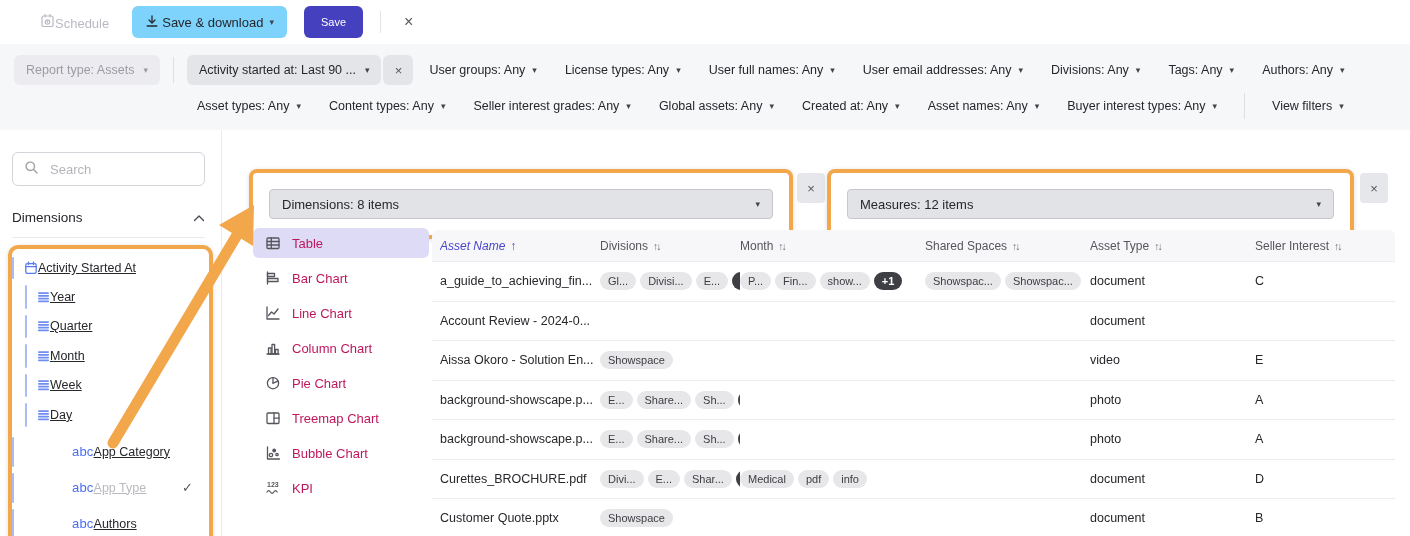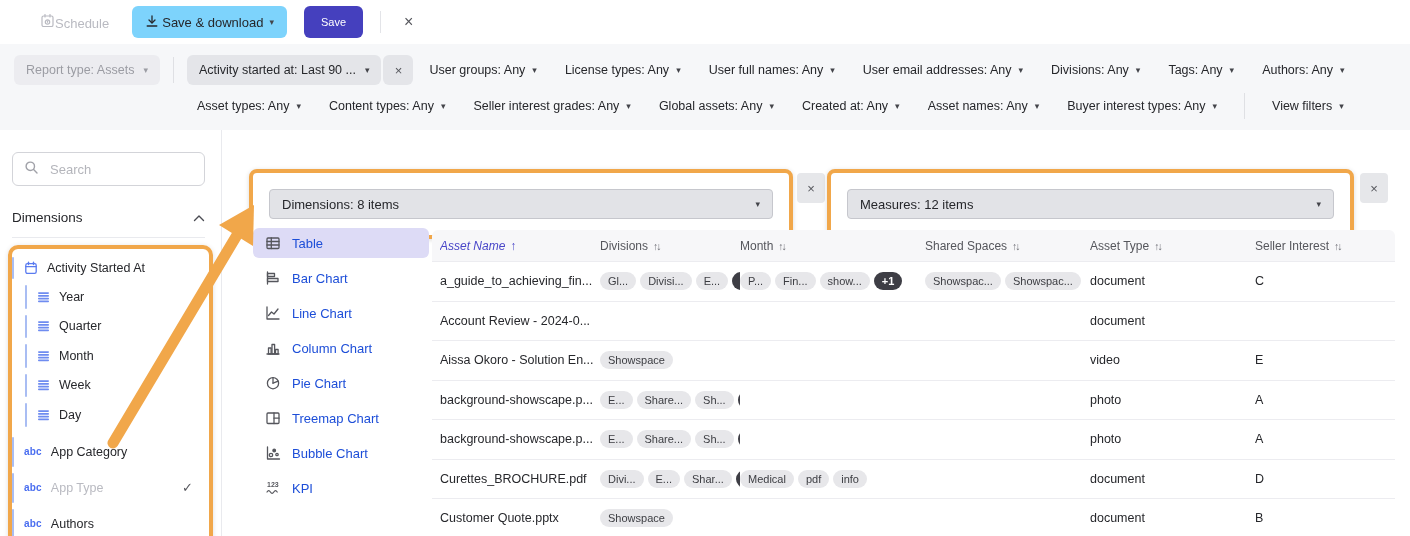--- a/index.html
+++ b/index.html
@@ -61,43 +61,43 @@
     display: flex; justify-content: space-between; align-items: center; font-size: 13.5px; }
   .sb-div { position: absolute; left: 12px; top: 107px; width: 193px; height: 1px;
     background: #e9eaee; }
   .hl-box { position: absolute; left: 8px; top: 115px; width: 205px; height: 440px;
     border: 4px solid #f1a74a; border-radius: 10px; box-shadow: 0 1px 5px rgba(0,0,0,.13);
     padding-top: 5px; background: transparent; }
   .si { display: flex; align-items: center; position: relative; font-size: 12.5px; }
   .si .bar { position: absolute; left: 0; top: 3px; bottom: 3px; width: 2px;
     background: #a9bdf3; border-radius: 2px; }
   .si .ic { margin-left: 12px; display: flex; align-items: center; flex: none; }
-  .si .lbl { margin-left: 9px; white-space: nowrap; }
+  .si .lbl { white-space: nowrap; text-decoration: underline; }
   .si-parent { height: 28px; }
   .si-child { height: 29.5px; padding-left: 13px; }
   .si-child .bar { left: 13px; }
   .si-item { height: 36px; }
   .si.gap { margin-top: 4px; }
   .si.disabled .lbl { color: #b9bac1; }
   .si .check { margin-left: auto; margin-right: 16px; color: #55565c; font-size: 13px; }
-  .abc-ic { color: #4a6ef0; font-weight: 700; font-size: 10px; letter-spacing: .2px; }
+  .abc-ic { color: #4a6ef0; font-weight: 400; font-size: 13px; letter-spacing: .2px; margin-left: 48px; }
   
   .sel-box { position: absolute; border: 4px solid #f1a74a; border-radius: 8px;
     box-shadow: 0 1px 5px rgba(0,0,0,.14); background: #fff; padding: 16px; }
   .sel { height: 30px; background: #e2e3e7; border: 1px solid #c6c7cd; border-radius: 4px;
     display: flex; align-items: center; justify-content: space-between; padding: 0 12px;
     font-size: 13px; width: 100%; }
   .x-btn { position: absolute; width: 28px; height: 30px; background: #e6e7ea;
     border: none; border-radius: 4px; font-size: 13px; color: #55565c;
     display: flex; align-items: center; justify-content: center; font-family: inherit; }
   
   .chart-list { position: absolute; left: 253px; top: 228px; width: 176px; }
   .cl-item { height: 30px; display: flex; align-items: center; gap: 11px;
     padding: 0 12px; font-size: 13px; border-radius: 6px; margin-bottom: 5px;
-    color: #1d4ed8; }
+    color: #be185d; }
   .cl-item.selected { background: #dddbf6; }
   .cl-item .ic { display: flex; align-items: center; flex: none; }
   
   .rtable { position: absolute; left: 432px; top: 230px; width: 963px; }
   .thead { height: 32px; background: #f7f7f9; border-radius: 6px 6px 0 0;
     display: flex; align-items: center; padding-left: 8px; font-size: 12px;
     color: #55565c; border-bottom: 1px solid #ececf0; }
   .th { display: flex; align-items: center; gap: 5px; overflow: hidden;
     white-space: nowrap; flex: none; }
   .th.sorted { color: #4946c8; font-style: italic; }

